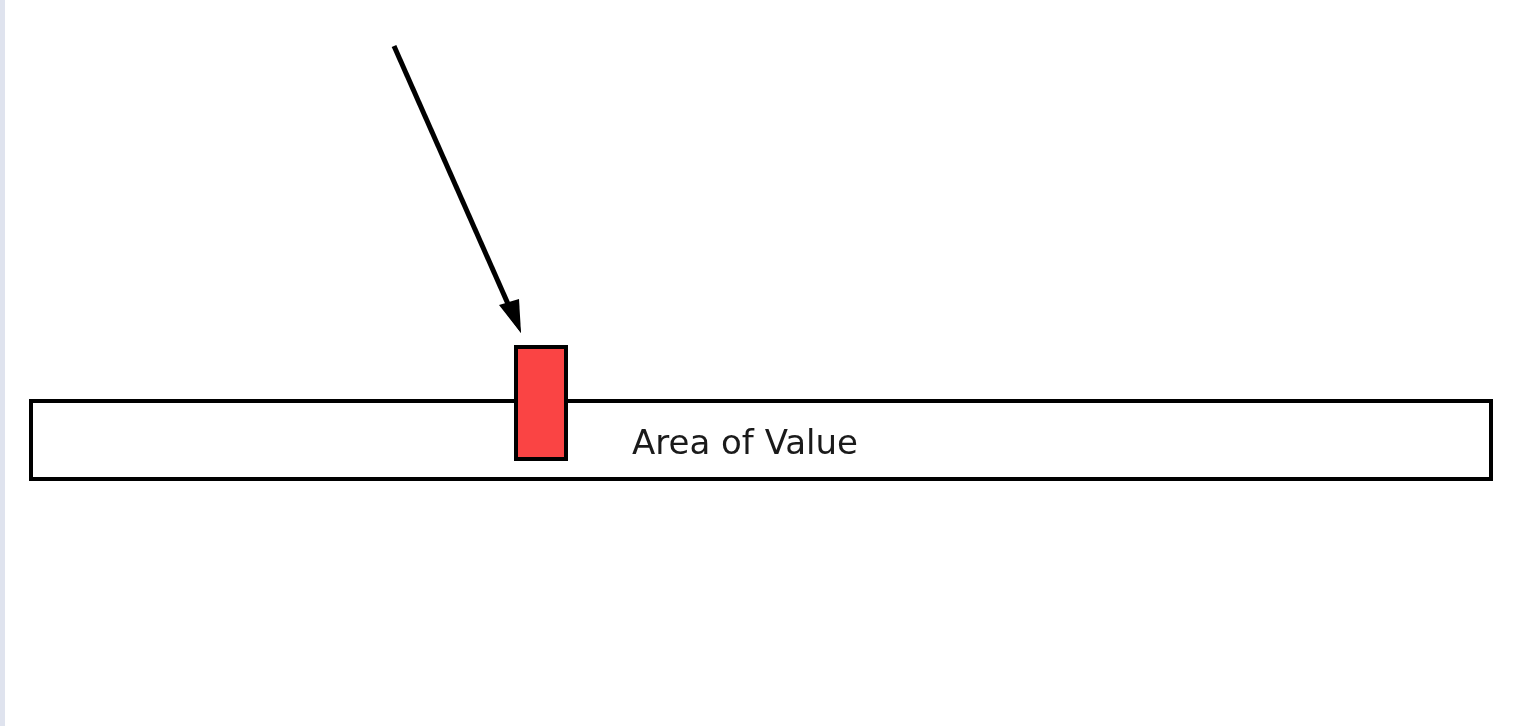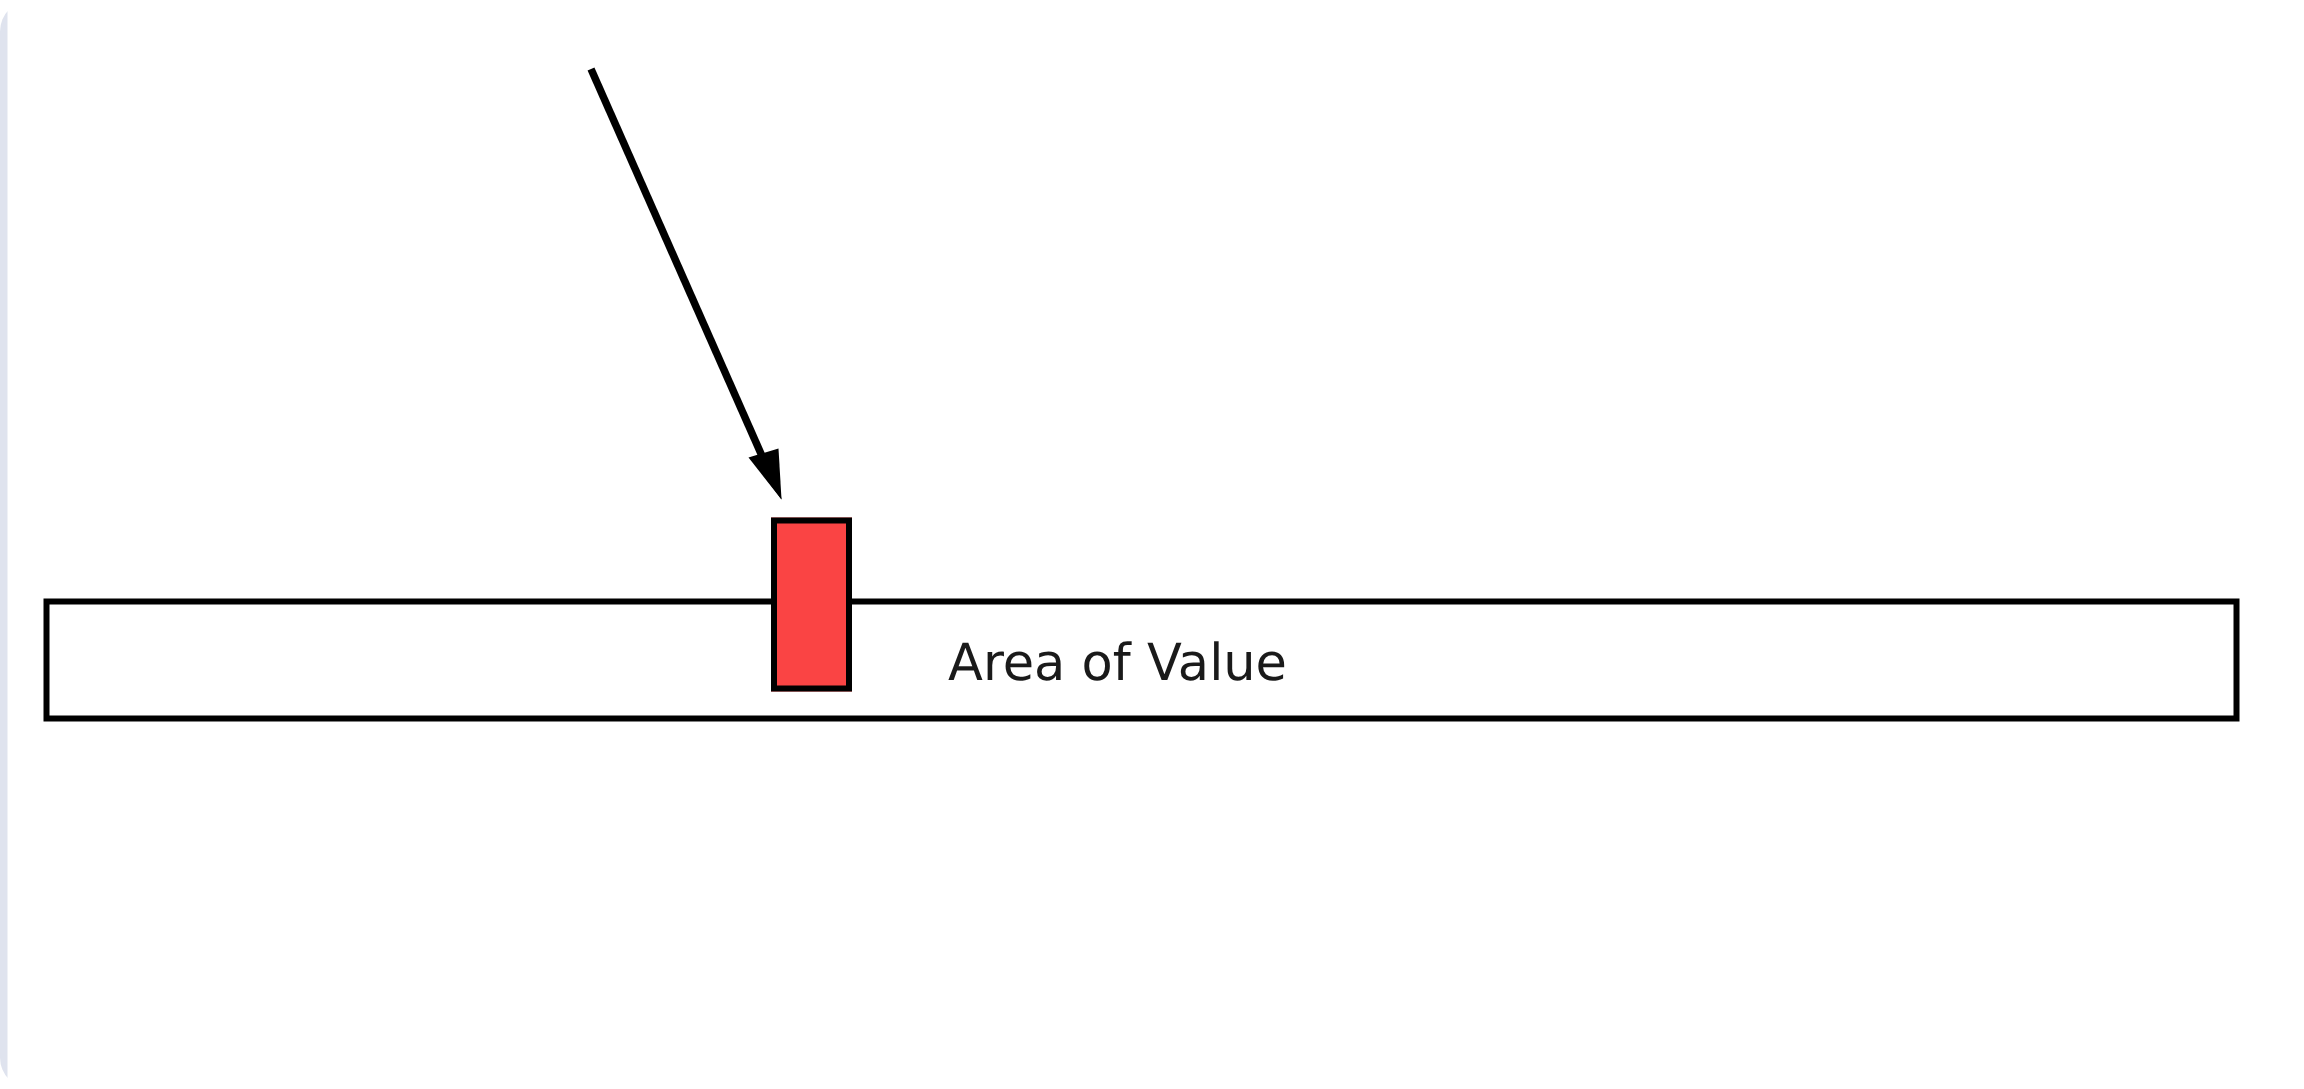--- a/index.html
+++ b/index.html
@@ -10,21 +10,20 @@
   }
   body {
     font-family: "DejaVu Sans", sans-serif;
   }
   #canvas {
     position: relative;
     width: 1536px;
     height: 726px;
     background: #ffffff;
     overflow: hidden;
-    border-radius: 21px;
   }
   
   #left-edge-strip {
     position: absolute;
     left: 0;
     top: 0;
     width: 5px;
     height: 726px;
     background: #dfe3ee;
   }

